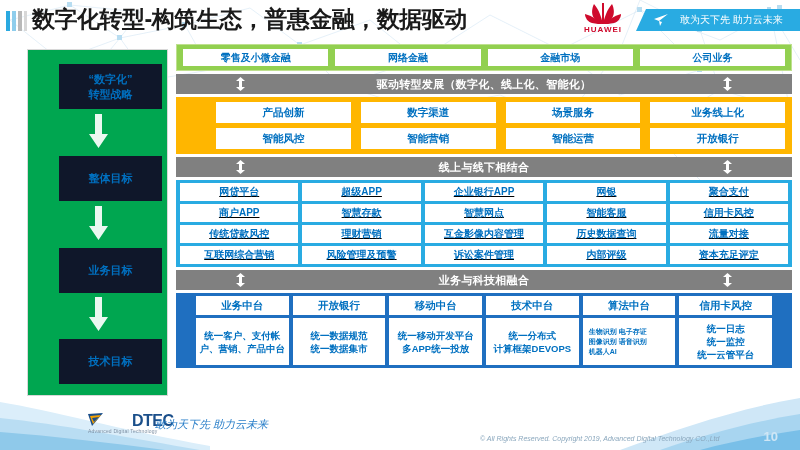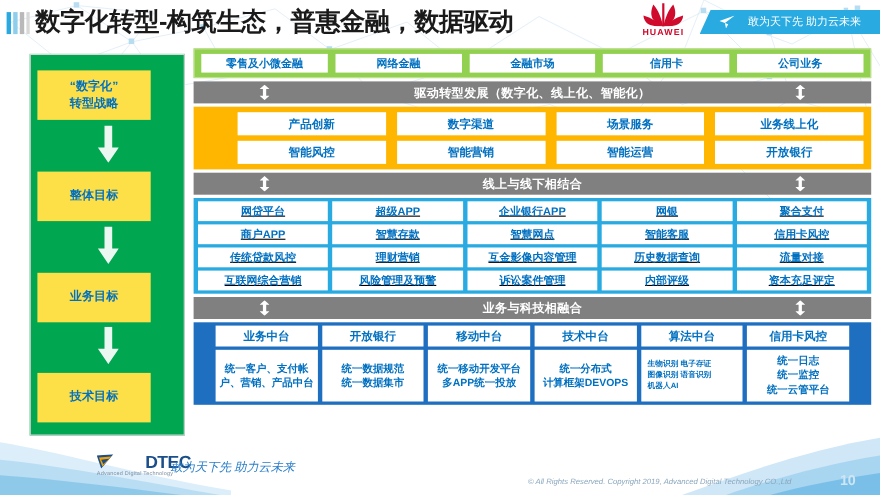--- a/index.html
+++ b/index.html
@@ -32,21 +32,21 @@
     font-weight:bold;color:#cf0a2c;letter-spacing:1px;}
 
   .hw-rib{position:absolute;left:636px;top:9px;width:164px;height:22px;background:#29abe2;
     clip-path:polygon(10px 0,164px 0,164px 22px,0 22px);}
   .hw-rib .plane{position:absolute;left:18px;top:5px;width:14px;height:12px;}
   .hw-rib .txt{position:absolute;left:44px;top:4px;font-size:10px;color:#fff;white-space:nowrap;}
 
   
   .sidecol{position:absolute;left:27px;top:49px;width:141px;height:347px;background:#00a650;
     border:1px solid #d8d8d8;box-sizing:border-box;}
-  .side-box{position:absolute;left:6px;width:103px;height:45px;background:#fde047;
+  .side-box{position:absolute;left:31px;width:103px;height:45px;background:#0f172a;
     display:flex;align-items:center;justify-content:center;text-align:center;
     font-size:11px;color:#0070c0;font-weight:bold;line-height:15px;box-sizing:border-box;}
   .side-box.b0{top:14px;}
   .side-box.b1{top:106px;}
   .side-box.b2{top:198px;}
   .side-box.b3{top:289px;}
   .side-arrow{position:absolute;left:61px;width:19px;height:34px;}
   .side-arrow.a0{top:64px;}
   .side-arrow.a1{top:156px;}
   .side-arrow.a2{top:247px;}
@@ -218,23 +218,20 @@
         <div class="cell">
           <span>零售及小微金融</span>
         </div>
         <div class="cell">
           <span>网络金融</span>
         </div>
         <div class="cell">
           <span>金融市场</span>
         </div>
         <div class="cell">
-          <span>信用卡</span>
-        </div>
-        <div class="cell">
           <span>公司业务</span>
         </div>
       </div>
 
     <div class="graybar">
       <svg class="dbl l" viewBox="0 0 9 14">
         <path d="M4.5 0 L9 4 L6 4 L6 10 L9 10 L4.5 14 L0 10 L3 10 L3 4 L0 4 Z" fill="#fff"></path>
       </svg>
       <span class="lbl">驱动转型发展（数字化、线上化、智能化）</span>
       <svg class="dbl r" viewBox="0 0 9 14">

